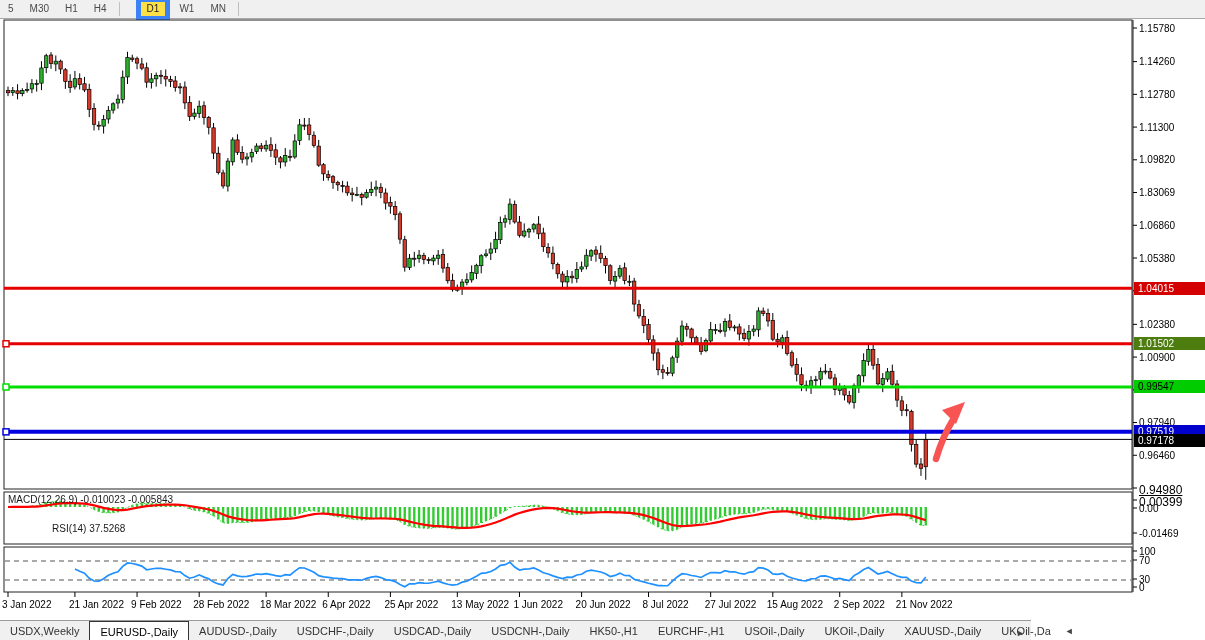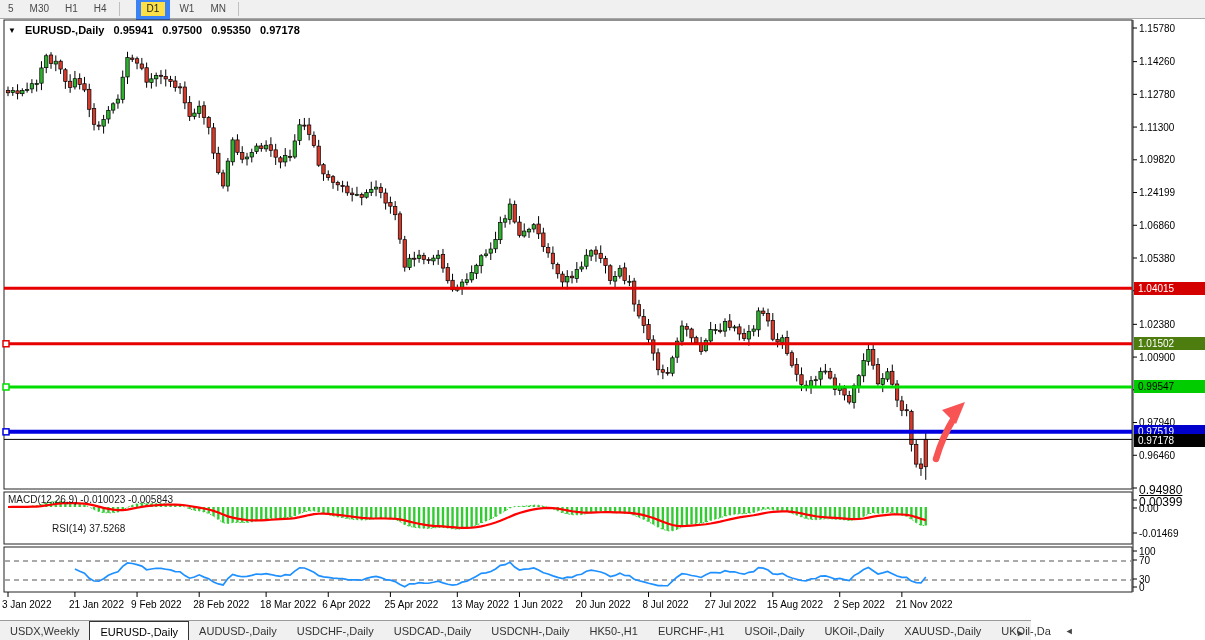--- a/index.html
+++ b/index.html
@@ -682,43 +682,35 @@
       <line x1="457.32000000000005" y1="592" x2="457.32000000000005" y2="597" stroke="#000"></line>
       <line x1="519.46" y1="592" x2="519.46" y2="597" stroke="#000"></line>
       <line x1="581.6" y1="592" x2="581.6" y2="597" stroke="#000"></line>
       <line x1="648.52" y1="592" x2="648.52" y2="597" stroke="#000"></line>
       <line x1="710.6600000000001" y1="592" x2="710.6600000000001" y2="597" stroke="#000"></line>
       <line x1="772.8000000000001" y1="592" x2="772.8000000000001" y2="597" stroke="#000"></line>
       <line x1="839.72" y1="592" x2="839.72" y2="597" stroke="#000"></line>
       <line x1="901.86" y1="592" x2="901.86" y2="597" stroke="#000"></line>
     </svg>
 
-  <div id="chart-title">
-    <span style="font-size:8px;vertical-align:1px;">▼</span>
-    <span class="num">EURUSD-,Daily</span>
-    <span class="num">0.95941</span>
-    <span class="num">0.97500</span>
-    <span class="num">0.95350</span>
-    <span class="num">0.97178</span>
-  </div>
 
   <div class="ind-lbl" style="left:8px;top:494px;">
     <span>MACD(12,26,9)</span> <span>-0.010023 -0.005843</span>
   </div>
   <div class="ind-lbl" style="left:8px;top:523px;margin-left:44px;">
     <span>RSI(14)</span> <span>37.5268</span>
   </div>
 
   <div id="axis-labels">
       <div style="position:absolute;left:1139px;top:22.5px;font-size:10px;" class="lbl">1.15780</div>
       <div style="position:absolute;left:1139px;top:56.11540799999973px;font-size:10px;" class="lbl">1.14260</div>
       <div style="position:absolute;left:1139px;top:88.84620000000005px;font-size:10px;" class="lbl">1.12780</div>
       <div style="position:absolute;left:1139px;top:121.57699199999989px;font-size:10px;" class="lbl">1.11300</div>
       <div style="position:absolute;left:1139px;top:154.3077839999997px;font-size:10px;" class="lbl">1.09820</div>
-      <div style="position:absolute;left:1139px;top:187.03857600000003px;font-size:10px;" class="lbl">1.24199</div>
+      <div style="position:absolute;left:1139px;top:187.03857600000003px;font-size:10px;" class="lbl">1.83069</div>
       <div style="position:absolute;left:1139px;top:219.76936799999987px;font-size:10px;" class="lbl">1.06860</div>
       <div style="position:absolute;left:1139px;top:252.5001599999997px;font-size:10px;" class="lbl">1.05380</div>
       <div style="position:absolute;left:1139px;top:285.23095200000006px;font-size:10px;" class="lbl">1.03900</div>
       <div style="position:absolute;left:1139px;top:318.8463599999998px;font-size:10px;" class="lbl">1.02380</div>
       <div style="position:absolute;left:1139px;top:351.57715200000007px;font-size:10px;" class="lbl">1.00900</div>
       <div style="position:absolute;left:1139px;top:384.3079439999999px;font-size:10px;" class="lbl">0.99420</div>
       <div style="position:absolute;left:1139px;top:417.03873599999974px;font-size:10px;" class="lbl">0.97940</div>
       <div style="position:absolute;left:1139px;top:449.7695279999998px;font-size:10px;" class="lbl">0.96460</div>
       <div style="position:absolute;left:1139px;top:482.50031999999993px;font-size:12px;text-decoration:underline;" class="lbl">0.94980</div>
       <div style="position:absolute;left:1139px;top:494.5px;font-size:12px;" class="lbl">0.00399</div>

